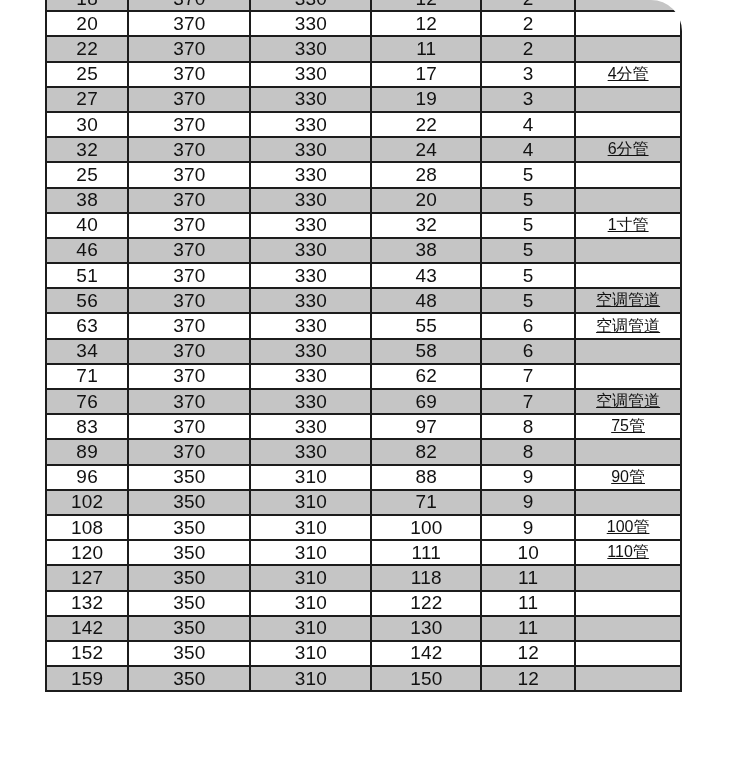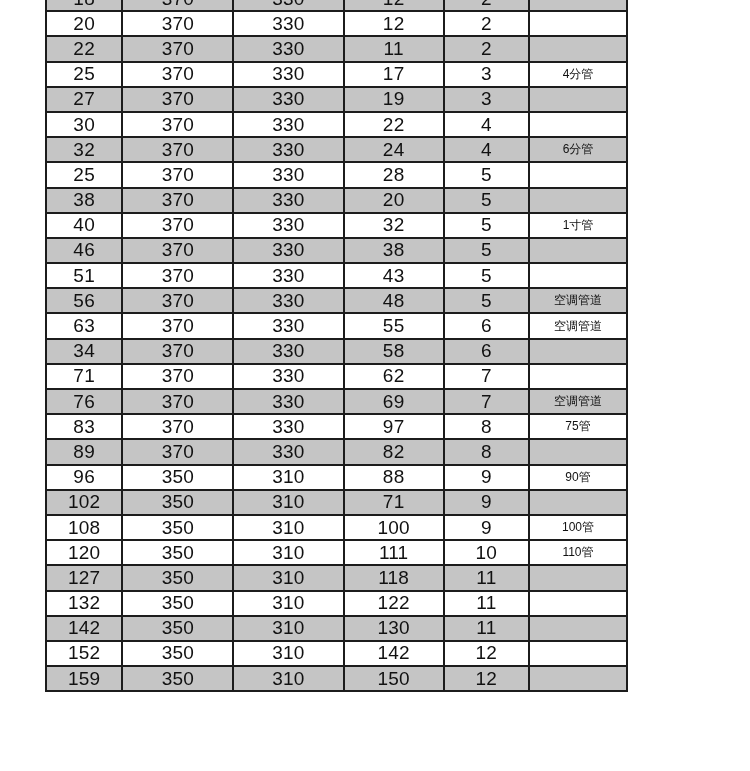--- a/index.html
+++ b/index.html
@@ -8,24 +8,25 @@
     --border: #1c1c1c;
     --text: #111111;
     --pagebg: #ffffff;
   }
   * { box-sizing: border-box; }
   html, body { margin: 0; padding: 0; }
   body { background: #ffffff; font-family: "Liberation Sans", "DejaVu Sans", sans-serif; }
 
   .viewport {
     position: relative;
-    width: 628px;
+    width: 682px;
     height: 771px;
     overflow: hidden;
     background: var(--pagebg);
+    border-radius: 31px;
   }
 
   table.spec-table {
     position: absolute;
     left: 45px;
     top: -15px;
     border-collapse: collapse;
     table-layout: fixed;
   }
 
@@ -38,21 +39,21 @@
     font-family: "Liberation Sans", "DejaVu Sans", sans-serif;
     font-size: 19px;
     letter-spacing: 0.2px;
     color: var(--text);
     background: var(--rowbg);
     overflow: hidden;
     white-space: nowrap;
   }
 
   table.spec-table tr.shaded td { background: var(--stripe); }
-  table.spec-table td.note { font-size: 12px; letter-spacing: 0; }
+  table.spec-table td.note { font-size: 16px; letter-spacing: 0; text-decoration: underline; }
 </style>
 </head>
 <body>
 
 <div class="viewport">
   <table class="spec-table">
     <colgroup>
       <col style="width:85px">
       <col style="width:127px">
       <col style="width:126px">

